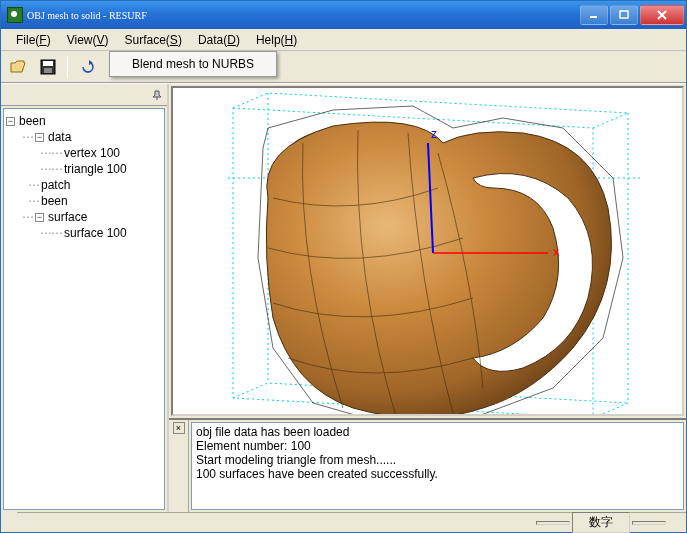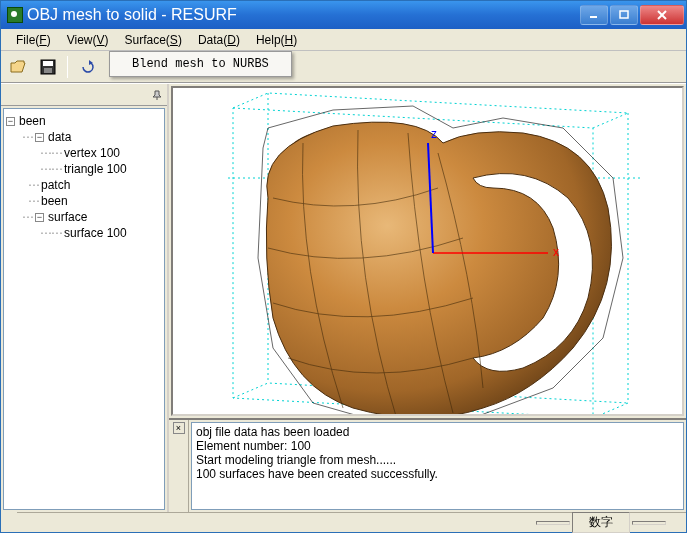--- a/index.html
+++ b/index.html
@@ -3,32 +3,32 @@
 <meta charset="utf-8">
 <style>
 * { box-sizing: border-box; margin: 0; padding: 0; font-family: "Microsoft Sans Serif", Tahoma, sans-serif; font-size: 12px; }
 body { background: #fff; width: 687px; height: 533px; overflow: hidden; }
 
 .window { width: 687px; height: 533px; border: 1px solid #2a6fb7; background: #ece9d8; display: flex; flex-direction: column; }
 
 .titlebar { height: 28px; background: linear-gradient(to bottom, #3a95ed 0%, #2570d4 50%, #1d60c5 100%); display: flex; align-items: center; padding: 0 2px 0 6px; color: #fff; }
 .titlebar .icon { width: 16px; height: 16px; margin-right: 4px; background: #2a7a2a; border: 1px solid #0a4a0a; position: relative; }
 .titlebar .icon::after { content: ""; position: absolute; left: 3px; top: 3px; width: 6px; height: 6px; background: #fff; border-radius: 50%; }
-.titlebar .title { flex: 1; font-size: 16px; }
+.titlebar .title { flex: 1; font-size: 10px; font-family: Liberation Serif, serif; }
 .titlebar .btns { display: flex; gap: 2px; }
 .titlebar .btn { width: 28px; height: 20px; border: 1px solid #fff3; border-radius: 3px; display: flex; align-items: center; justify-content: center; color: #fff; }
 .titlebar .btn.min { background: linear-gradient(#6fa8e8,#3a7ed0); }
 .titlebar .btn.max { background: linear-gradient(#6fa8e8,#3a7ed0); }
 .titlebar .btn.close { background: linear-gradient(#e88,#c33); width: 44px; }
 
 .menubar { height: 22px; background: #ece9d8; border-bottom: 1px solid #c0c0c0; display: flex; align-items: center; padding-left: 7px; position: relative; }
 .menubar .item { padding: 2px 8px; cursor: default; }
 .menubar .item u { text-decoration: underline; }
 .menubar .dropdown { position: absolute; top: 22px; left: 108px; background: #f8f7f3; border: 1px solid #999; box-shadow: 2px 2px 3px rgba(0,0,0,.3); padding: 2px; z-index: 10; }
-.menubar .dropdown .ditem { padding: 3px 20px 3px 20px; white-space: nowrap; font-family: Liberation Mono, monospace; }
+.menubar .dropdown .ditem { padding: 3px 20px 3px 20px; white-space: nowrap; }
 
 .toolbar { height: 32px; background: #ece9d8; border-bottom: 1px solid #999; display: flex; align-items: center; padding: 0 6px; gap: 8px; }
 .toolbar .tbtn { width: 22px; height: 22px; display: flex; align-items: center; justify-content: center; }
 .toolbar .sep { width: 1px; height: 22px; background: #aca899; border-right: 1px solid #fff; }
 .tbtn svg { width: 16px; height: 16px; }
 
 .main { flex: 1; display: flex; border-top: 1px solid #fff; min-height: 0; }
 
 .treecol { width: 168px; display: flex; flex-direction: column; border-right: 2px inset #d4d0c8; }
 .treetabs { height: 22px; border-bottom: 1px solid #999; display: flex; align-items: center; }

